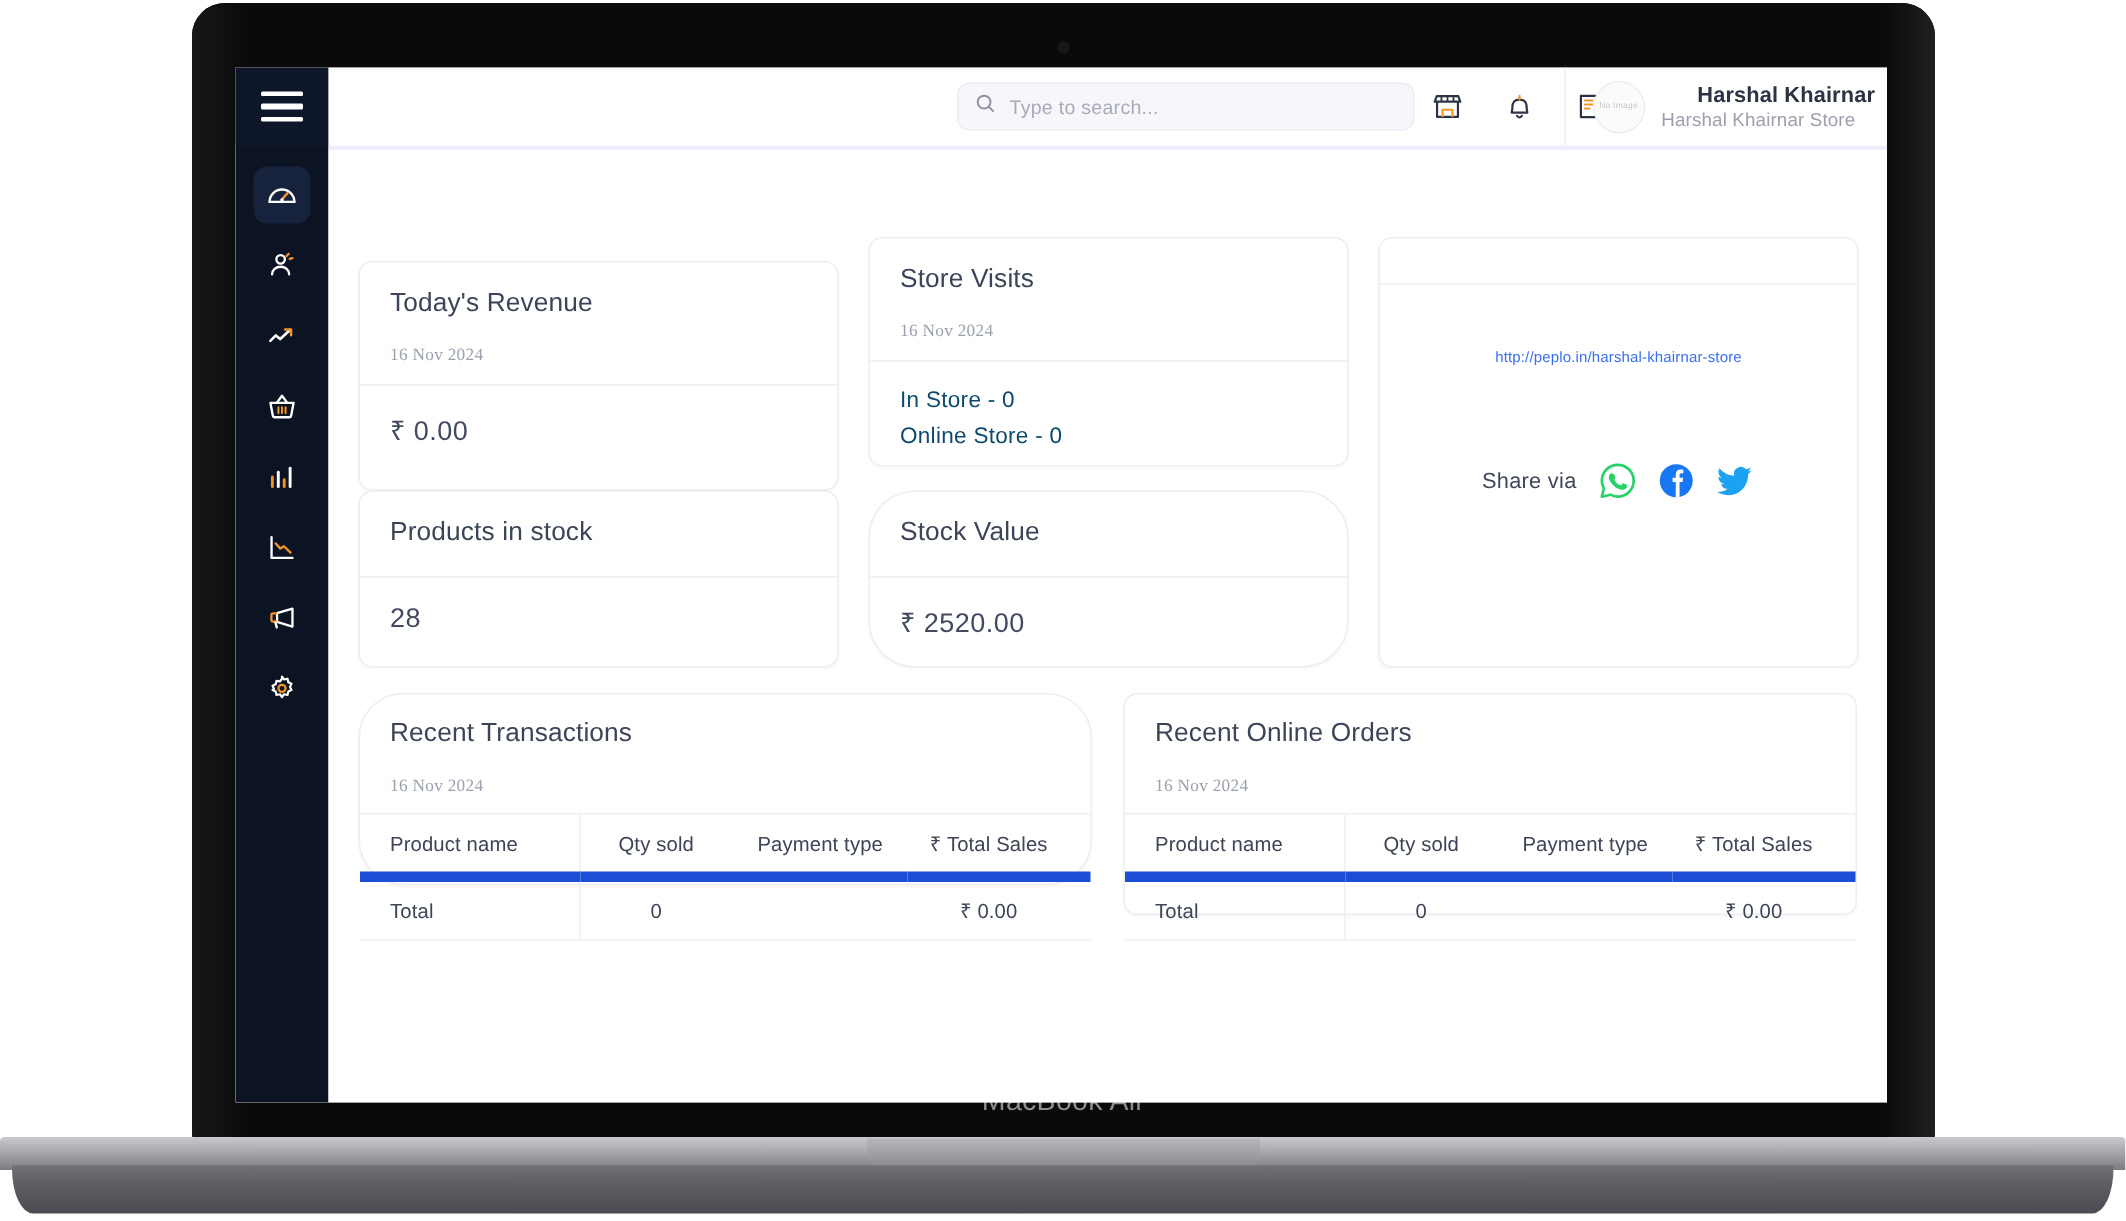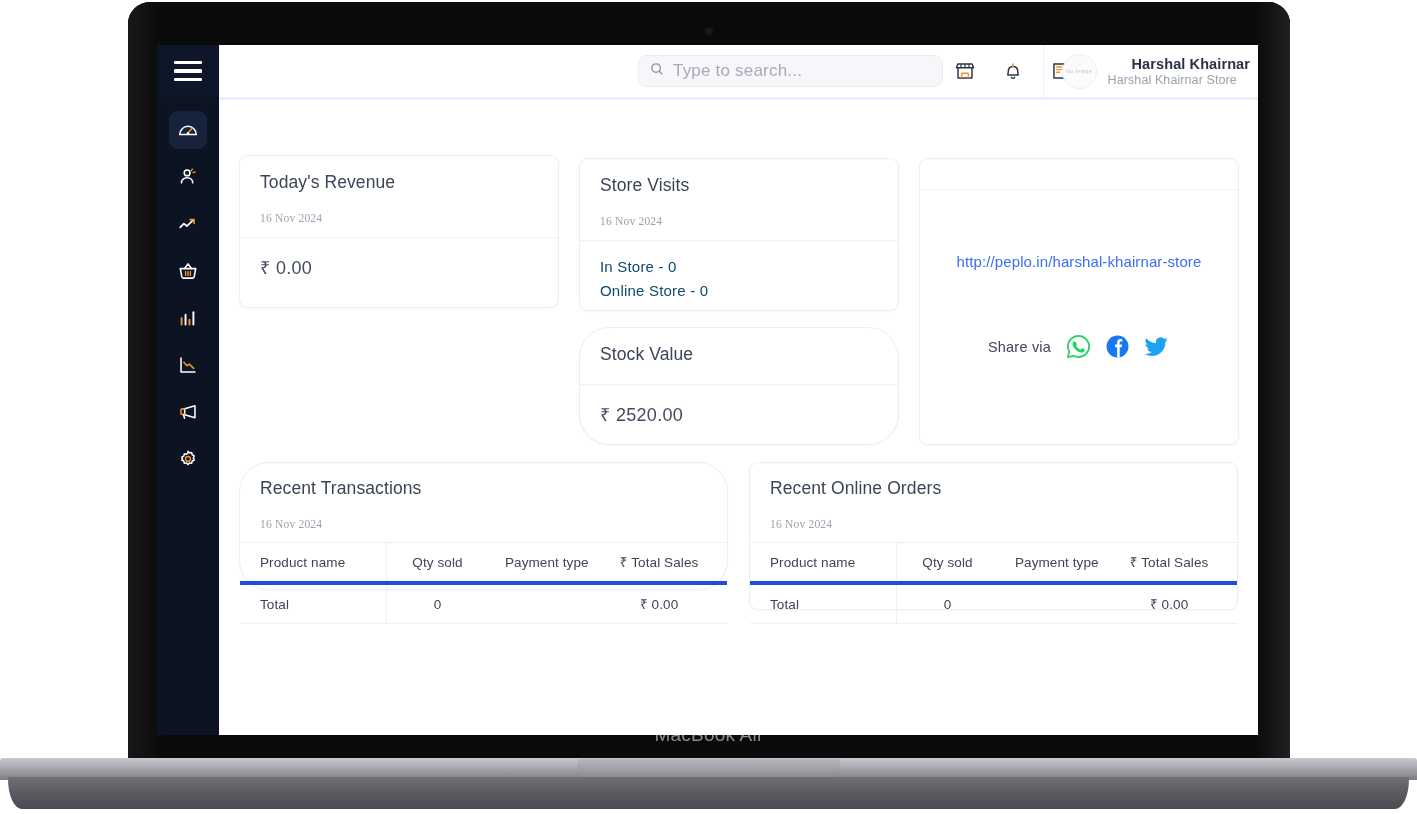--- a/index.html
+++ b/index.html
@@ -93,21 +93,21 @@
     position:absolute; left:62px; top:52px; width:1039px; height:3px;
     background:#eeeefb;
   }
   .search-wrap { position:absolute; left:419px; top:10px; width:305px; height:32px; }
   .search-box {
     width:100%; height:100%; background:#f6f6fb; border:1px solid #ececf5;
     border-radius:8px; display:flex; align-items:center; padding-left:10px; gap:8px;
   }
   .search-input {
     border:none; outline:none; background:transparent; flex:1;
-    font-family:"Liberation Sans", sans-serif; font-size:17px; color:#6f7280;
+    font-family:"Liberation Sans", sans-serif; font-size:13px; color:#6f7280;
     letter-spacing:.2px;
   }
   .search-input::placeholder { color:#a8abb8; }
 
   .header-icons {
     position:absolute; left:735px; top:0; height:52px;
     display:flex; align-items:center; gap:26px;
   }
   .hicon { cursor:pointer; display:flex; align-items:center; }
 
@@ -140,36 +140,36 @@
   .card-title { font-size:17.5px; color:#3c4458; letter-spacing:.1px; }
   .card-sub { font-size:11.5px; color:#9aa0ad; margin-top:19px; letter-spacing:.2px;font-family:Liberation Serif, serif; }
   .card-sep { height:1px; background:#eff0f4; }
   .card-body { padding:17px 20px; }
   .card-value { font-size:18px; color:#414a5e; letter-spacing:.3px; }
   .card-line { font-size:15px; color:#0c4a6e; letter-spacing:.2px; line-height:1.62; }
 
   .card-title-sm { font-size:15.5px; color:#3c4458; }
   .share-desc { font-size:12.5px; color:#878d9c; line-height:1.42; margin-top:4px; max-width:282px; }
   .store-link {
-    display:block; text-align:center; color:#3b6ef0; font-size:15px;
-    text-decoration:none; letter-spacing:.1px; margin-top:63px; cursor:pointer;
+    display:block; text-align:center; color:#3b6ef0; font-size:10px;
+    text-decoration:none; letter-spacing:.1px; margin-top:43px; cursor:pointer;
   }
   .share-row {
     display:flex; align-items:center; justify-content:center; gap:12px; margin-top:63px;
   }
   .share-label { font-size:14.5px; color:#3f4658; margin-right:2px; letter-spacing:.2px; }
   .share-icon { cursor:pointer; display:flex; }
 
   
   .tbl { width:100%; border-collapse:collapse; }
   .tbl th, .tbl td {
     font-weight:normal; font-size:13.5px; color:#3d4456;
     padding:10px 0; letter-spacing:.1px;
   }
-  .tbl th { border-top:1px solid #eff0f4; border-bottom:4px solid #1d4ed8; }
+  .tbl th { border-top:1px solid #eff0f4; border-bottom:7px solid #1d4ed8; }
   .tbl td { border-bottom:1px solid #eff0f4; }
   .col-name { text-align:left; padding-left:20px !important; width:30%;
               border-right:1px solid #eff0f4; }
   .col-qty  { text-align:center; width:21%; }
   .col-pay  { text-align:center; width:24%; }
   .col-tot  { text-align:center; width:25%; padding-right:14px !important; }
   .tbl-pad { height:26px; }
 
   .footer {
     position:absolute; left:62px; bottom:0; width:1039px; height:45px;
@@ -326,21 +326,21 @@
         <div>
           <div class="profile-name">Harshal Khairnar</div>
           <div class="profile-store">Harshal Khairnar Store</div>
         </div>
       </div>
     </div>
     <div class="header-divider"></div>
 
     <div class="content">
 
-      <div class="card" style="left:20px; top:55px; width:320px; height:153px;">
+      <div class="card" style="left:20px; top:74px; width:320px; height:153px;">
         <div class="card-head">
           <div class="card-title">Today's Revenue</div>
           <div class="card-sub">16 Nov 2024</div>
         </div>
         <div class="card-sep"></div>
         <div class="card-body">
           <div class="card-value">₹  0.00</div>
         </div>
       </div>
 
@@ -349,20 +349,29 @@
           <div class="card-title">Store Visits</div>
           <div class="card-sub">16 Nov 2024</div>
         </div>
         <div class="card-sep"></div>
         <div class="card-body" style="padding-top:14px;">
           <div class="card-line">In Store - 0</div>
           <div class="card-line">Online Store - 0</div>
         </div>
       </div>
 
+      <div class="card" style="left:20px; top:227px; width:320px; height:118px;">
+        <div class="card-head" style="padding-bottom:19px;">
+          <div class="card-title">Products in stock</div>
+        </div>
+        <div class="card-sep"></div>
+        <div class="card-body">
+          <div class="card-value">28</div>
+        </div>
+      </div>
 
       <div class="card" style="left:360px; top:227px; width:320px; height:118px;border-radius:31px;">
         <div class="card-head" style="padding-bottom:19px;">
           <div class="card-title">Stock Value</div>
         </div>
         <div class="card-sep"></div>
         <div class="card-body">
           <div class="card-value">₹ 2520.00</div>
         </div>
       </div>

